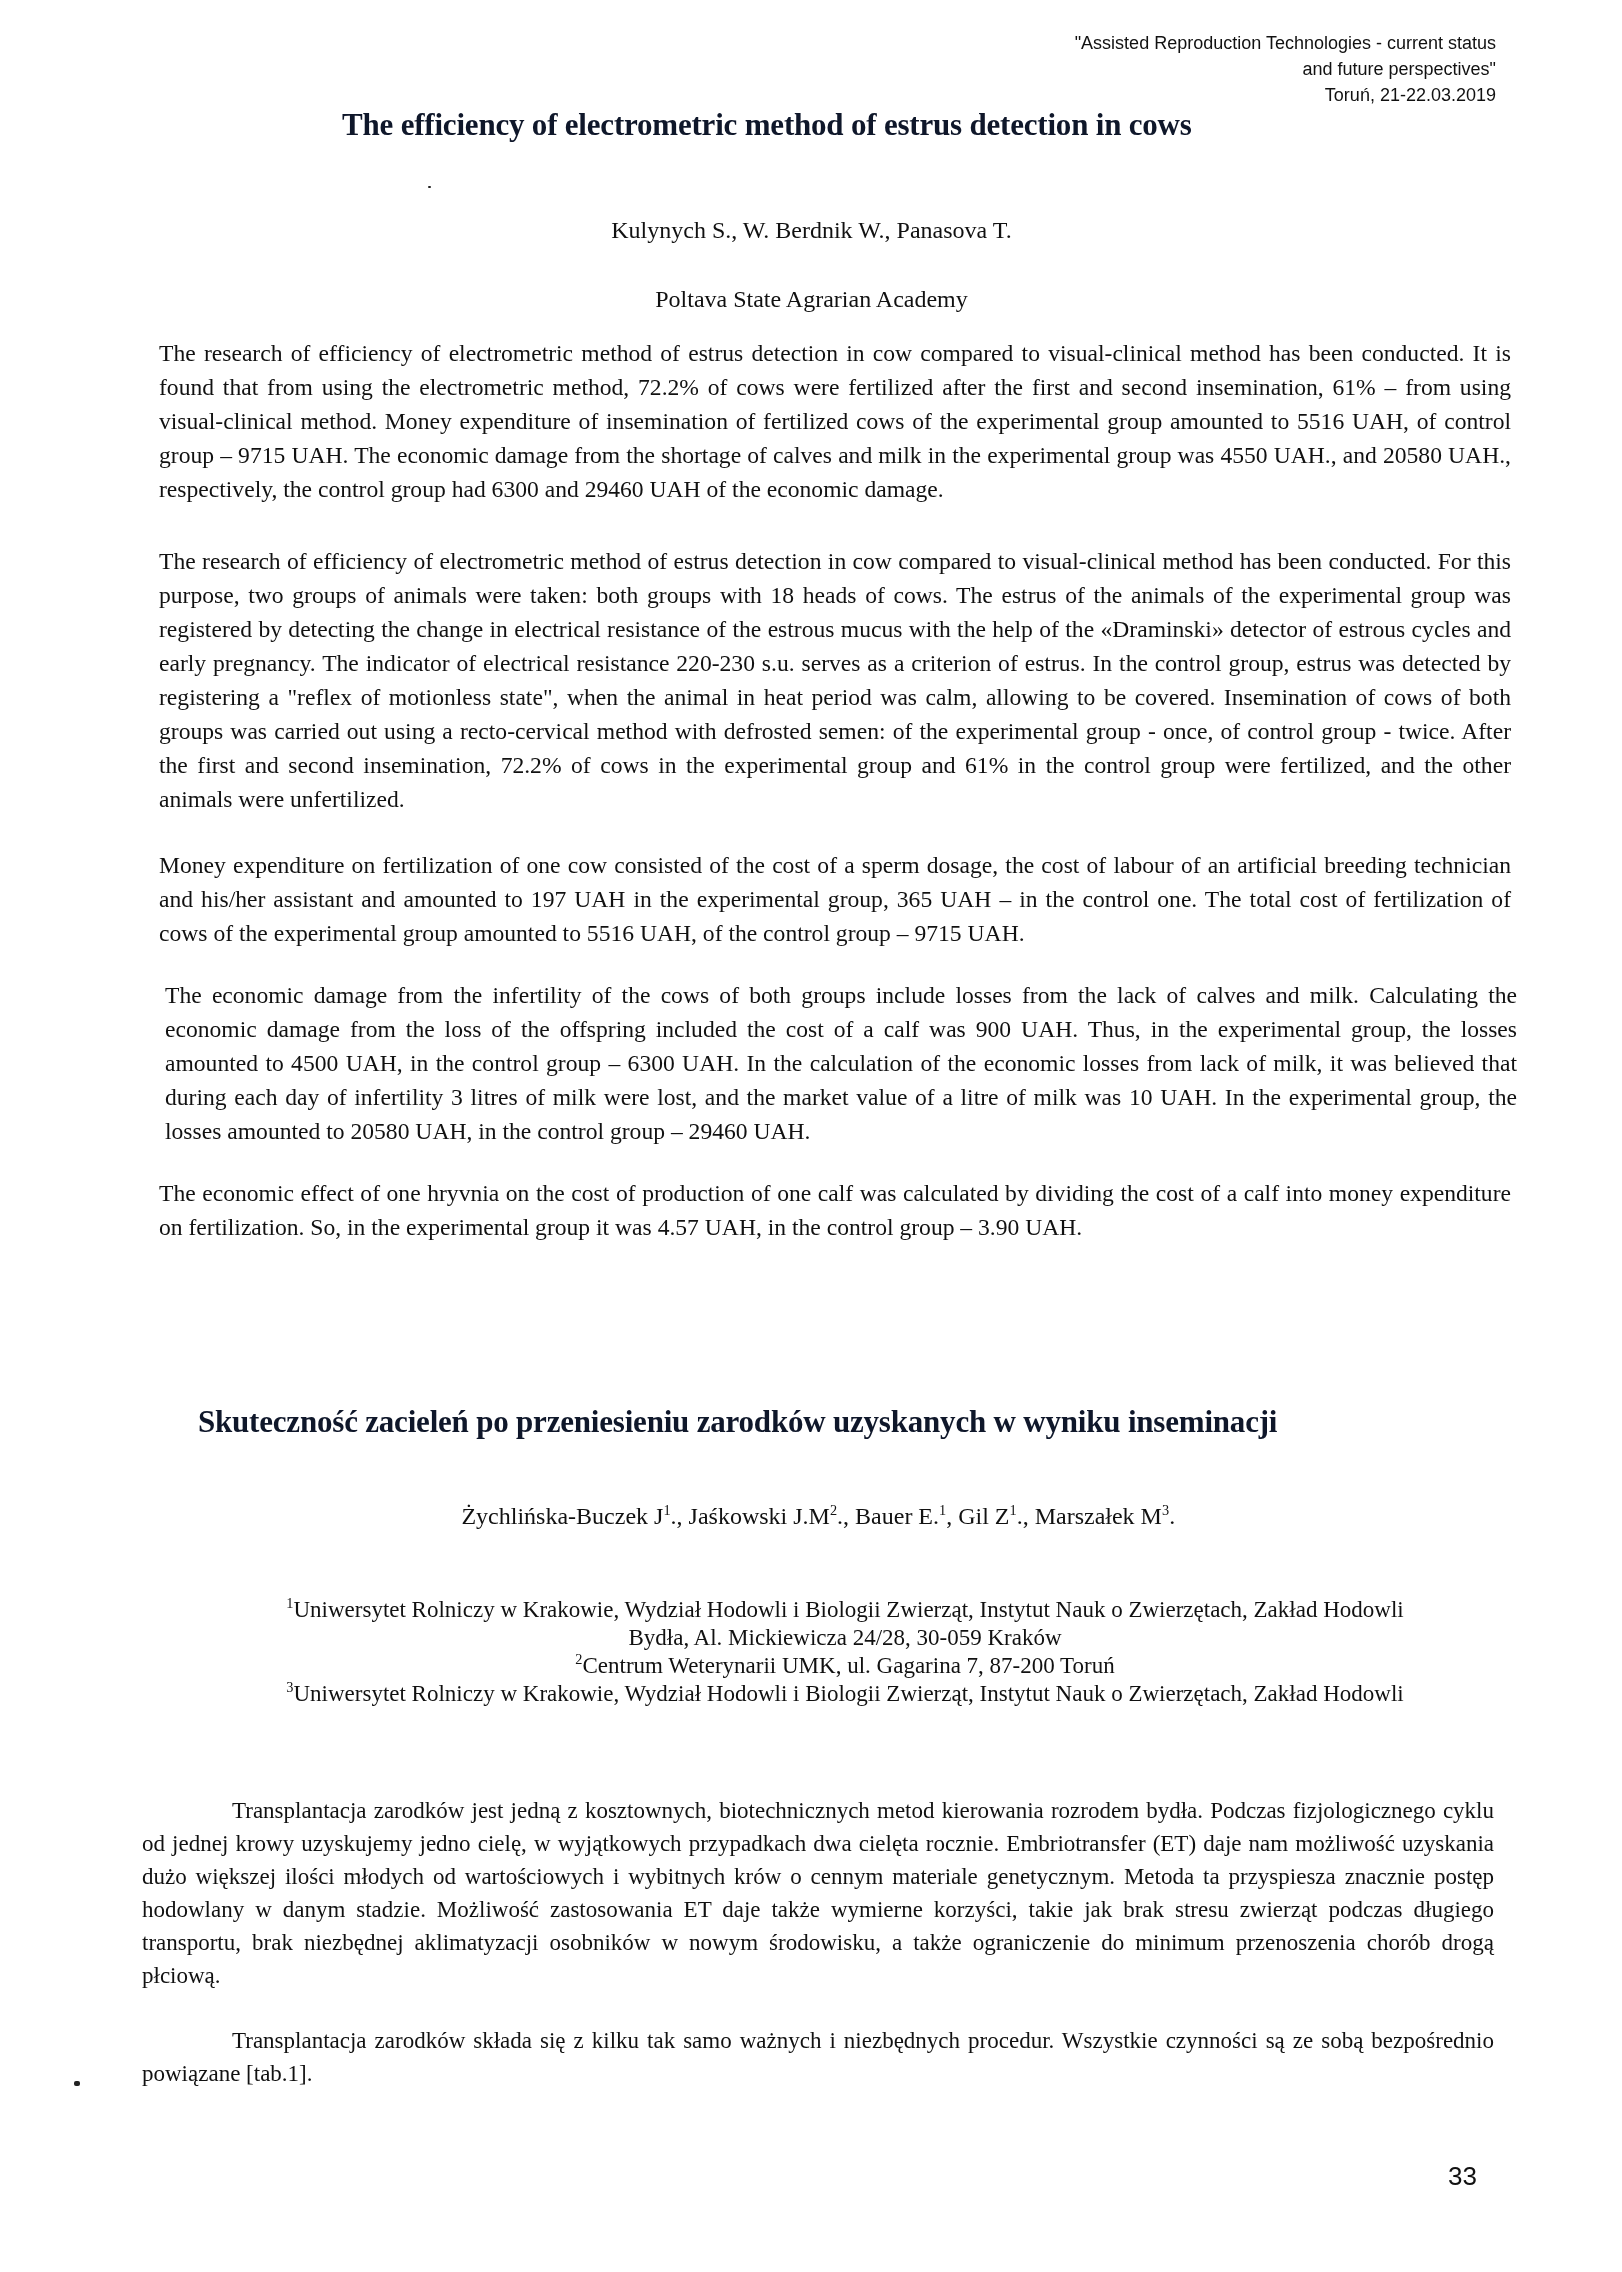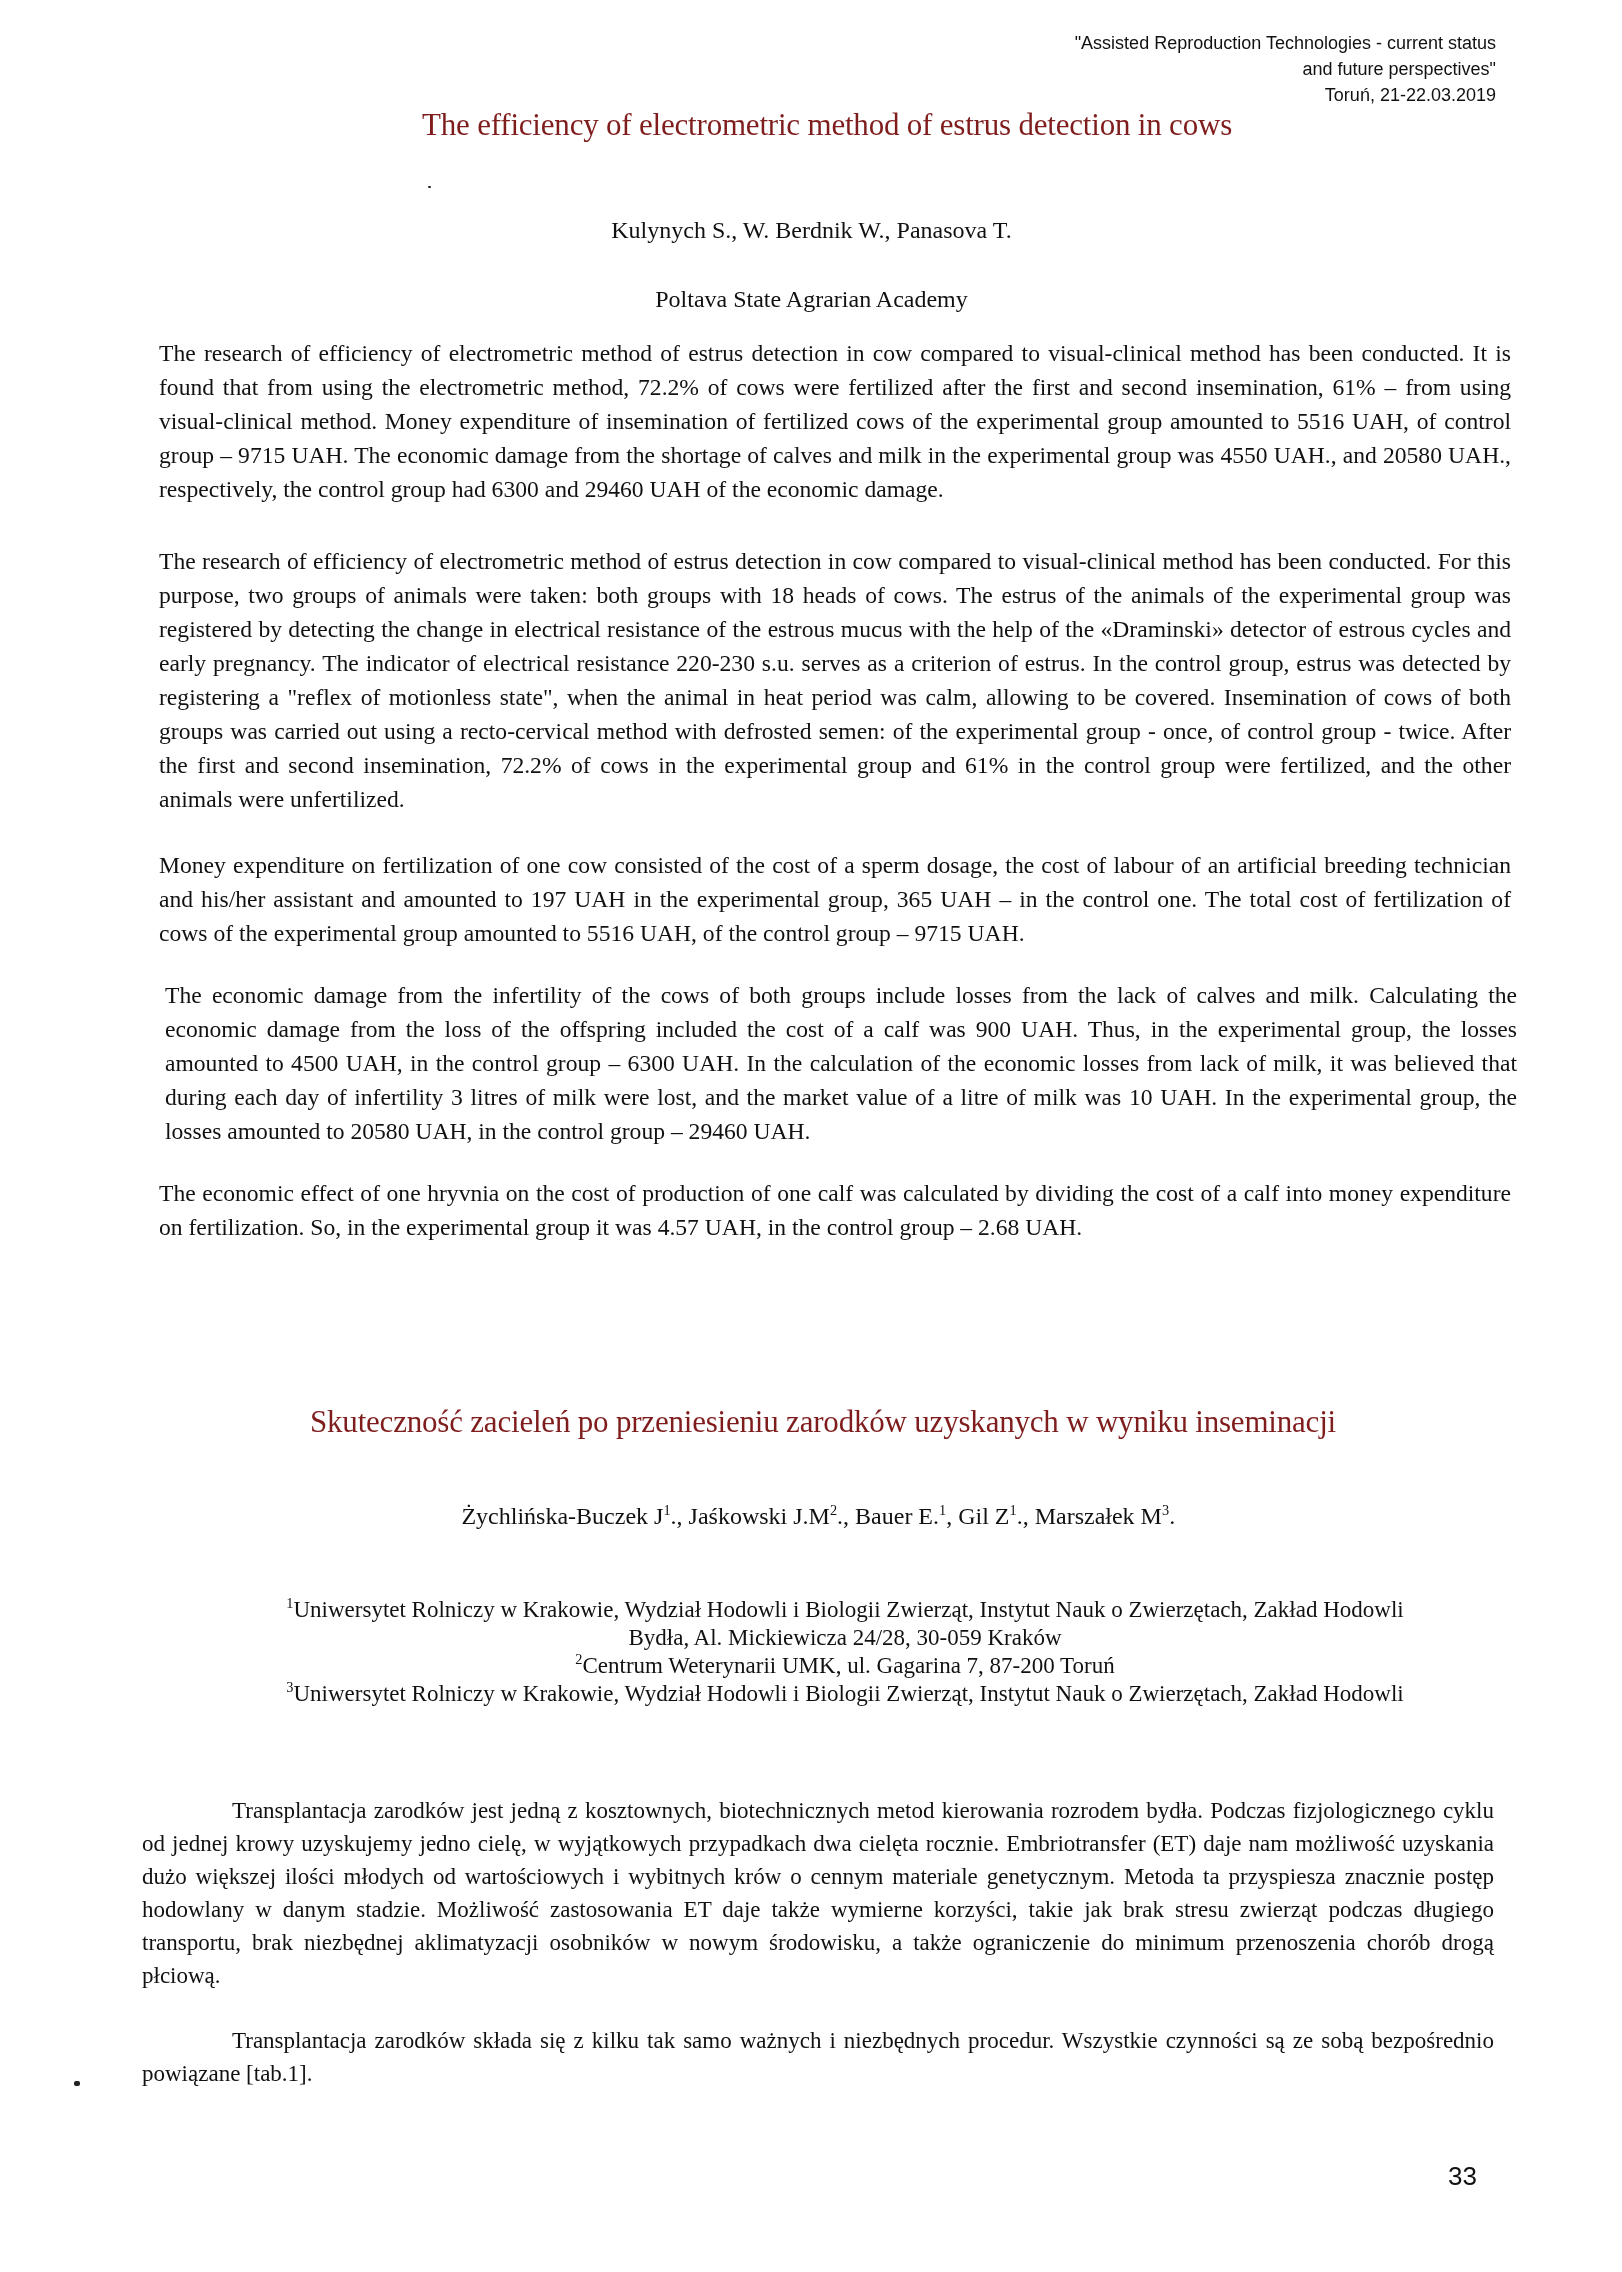--- a/index.html
+++ b/index.html
@@ -4,23 +4,23 @@
 <style>
   html, body { margin: 0; padding: 0; background: #ffffff; }
   body { width: 1623px; height: 2273px; position: relative; overflow: hidden; color: #111; }
   .conf-header {
     position: absolute; right: 127px; top: 30px; width: 615px;
     text-align: right; font-family: "Liberation Sans", sans-serif;
     font-size: 18px; line-height: 26px; color: #111;
   }
   .conf-header div { white-space: nowrap; }
   .title {
-    position: absolute; left: 0; width: 1623px; text-align: center;
-    font-family: "Liberation Serif", serif; font-weight: normal; font-size: 31px;
-    letter-spacing: -0.2px; color: #7f1d1d;
+    position: absolute; left: 0; width: 1623px; text-align: left;
+    font-family: "Liberation Serif", serif; font-weight: bold; font-size: 31px;
+    letter-spacing: -0.2px; color: #0f172a;
   }
   .title1 { top: 107px; left: 342px; width: 970px; }
   .title2 { top: 1404px; left: 198px; width: 1250px; }
   .center-line {
     position: absolute; left: 0; width: 1623px; text-align: center;
     font-family: "Liberation Serif", serif; font-size: 24px; color: #111;
   }
   .authors1 { top: 217px; }
   .affil1 { top: 286px; }
   .authors2 { top: 1503px; left: 6.8px; }
@@ -67,21 +67,21 @@
 </div>
 
 <div class="title title1">The efficiency of electrometric method of estrus detection in cows</div>
 <div class="center-line authors1">Kulynych S., W. Berdnik W., Panasova T.</div>
 <div class="center-line affil1">Poltava State Agrarian Academy</div>
 
 <p class="para p1">The research of efficiency of electrometric method of estrus detection in cow compared to visual-clinical method has been conducted. It is found that from using the electrometric method, 72.2% of cows were fertilized after the first and second insemination, 61% – from using visual-clinical method. Money expenditure of insemination of fertilized cows of the experimental group amounted to 5516 UAH, of control group – 9715 UAH. The economic damage from the shortage of calves and milk in the experimental group was 4550 UAH., and 20580 UAH., respectively, the control group had 6300 and 29460 UAH of the economic damage.</p>
 <p class="para p2">The research of efficiency of electrometric method of estrus detection in cow compared to visual-clinical method has been conducted. For this purpose, two groups of animals were taken: both groups with 18 heads of cows. The estrus of the animals of the experimental group was registered by detecting the change in electrical resistance of the estrous mucus with the help of the «Draminski» detector of estrous cycles and early pregnancy. The indicator of electrical resistance 220-230 s.u. serves as a criterion of estrus. In the control group, estrus was detected by registering a "reflex of motionless state", when the animal in heat period was calm, allowing to be covered. Insemination of cows of both groups was carried out using a recto-cervical method with defrosted semen: of the experimental group - once, of control group - twice. After the first and second insemination, 72.2% of cows in the experimental group and 61% in the control group were fertilized, and the other animals were unfertilized.</p>
 <p class="para p3">Money expenditure on fertilization of one cow consisted of the cost of a sperm dosage, the cost of labour of an artificial breeding technician and his/her assistant and amounted to 197 UAH in the experimental group, 365 UAH – in the control one. The total cost of fertilization of cows of the experimental group amounted to 5516 UAH, of the control group – 9715 UAH.</p>
 <p class="para p4">The economic damage from the infertility of the cows of both groups include losses from the lack of calves and milk. Calculating the economic damage from the loss of the offspring included the cost of a calf was 900 UAH. Thus, in the experimental group, the losses amounted to 4500 UAH, in the control group – 6300 UAH. In the calculation of the economic losses from lack of milk, it was believed that during each day of infertility 3 litres of milk were lost, and the market value of a litre of milk was 10 UAH. In the experimental group, the losses amounted to 20580 UAH, in the control group – 29460 UAH.</p>
-<p class="para p5">The economic effect of one hryvnia on the cost of production of one calf was calculated by dividing the cost of a calf into money expenditure on fertilization. So, in the experimental group it was 4.57 UAH, in the control group – 2.68 UAH.</p>
+<p class="para p5">The economic effect of one hryvnia on the cost of production of one calf was calculated by dividing the cost of a calf into money expenditure on fertilization. So, in the experimental group it was 4.57 UAH, in the control group – 3.90 UAH.</p>
 
 <div class="title title2">Skuteczność zacieleń po przeniesieniu zarodków uzyskanych w wyniku inseminacji</div>
 
 <div class="center-line authors2">
   <span>Żychlińska-Buczek J</span><sup>1</sup><span>., </span>
   <span>Jaśkowski J.M</span><sup>2</sup><span>., </span>
   <span>Bauer E.</span><sup>1</sup><span>, </span>
   <span>Gil Z</span><sup>1</sup><span>., </span>
   <span>Marszałek M</span><sup>3</sup><span>.</span>
 </div>

